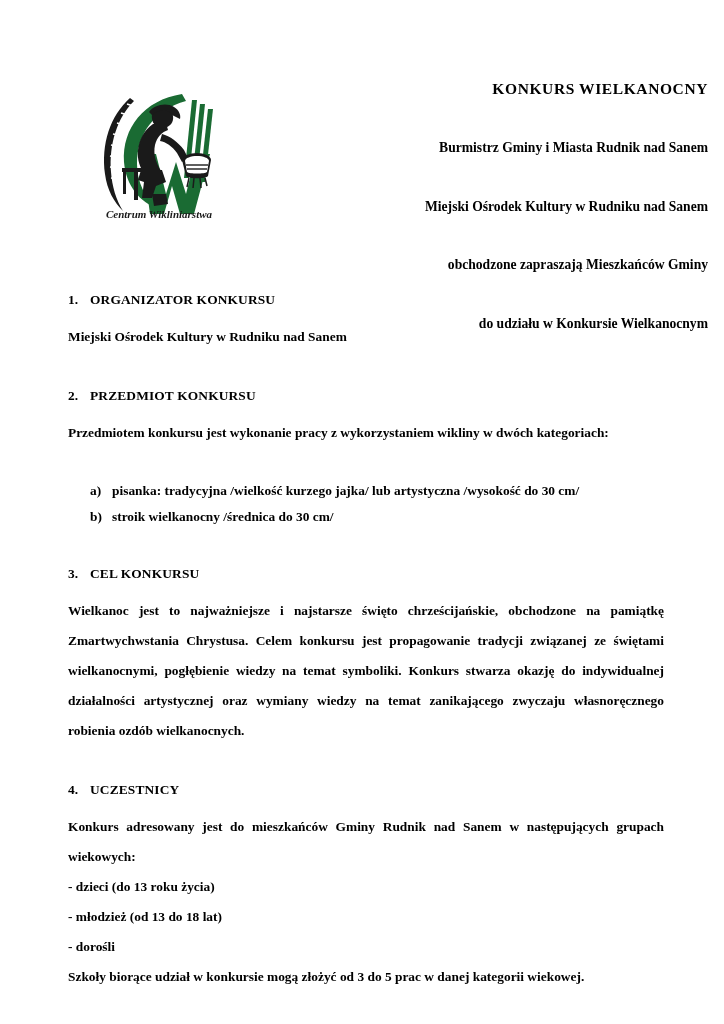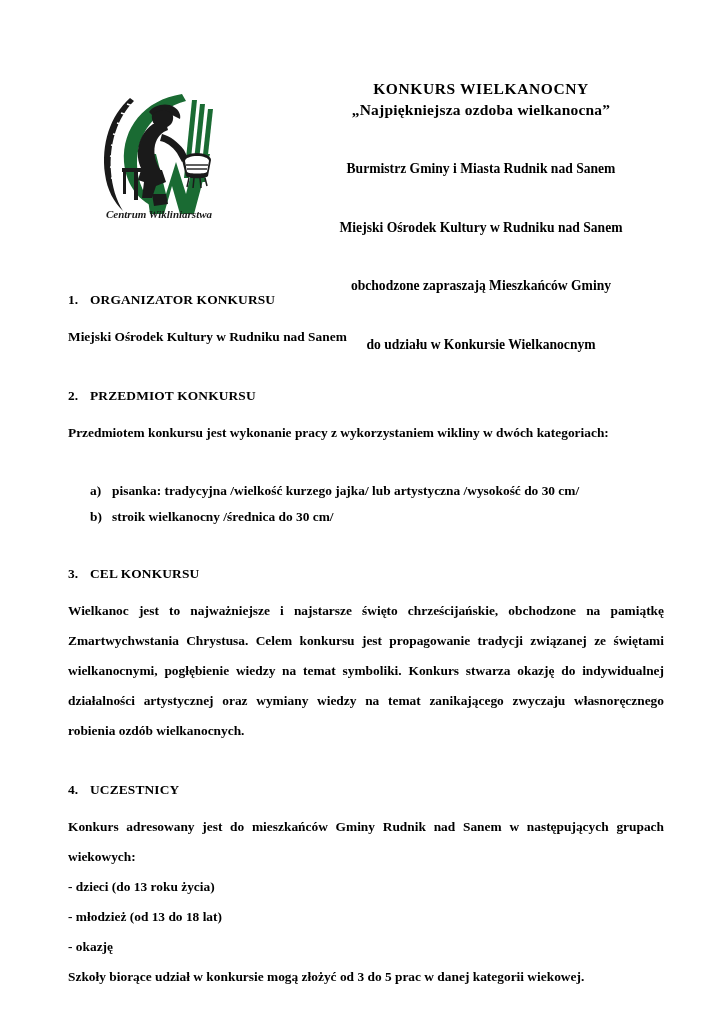--- a/index.html
+++ b/index.html
@@ -36,24 +36,24 @@
     position: absolute;
     left: 96px;
     top: 4px;
     width: 126px;
     height: 140px;
   }
   .logo-svg { display: block; width: 126px; height: 140px; }
 
   .header-text {
     position: absolute;
-    left: 261px;
+    left: 268px;
     top: 0px;
     width: 440px;
-    text-align: center;
+    text-align: right;
   }
   .title-line {
     font-size: 15.5px;
     font-weight: bold;
     line-height: 21px;
     letter-spacing: 0.2px;
   }
   .title-line.t1 { letter-spacing: 0.6px; }
   .subtitle-block {
     margin-top: 19px;
@@ -203,21 +203,20 @@
             <path d="M109 96 L111 104"></path>
           </g>
         </g>
 
         <text x="63" y="136" text-anchor="middle" font-family="Liberation Serif, DejaVu Serif, serif" font-size="11" font-style="italic" font-weight="bold" fill="#1a1a1a">Centrum Wikliniarstwa</text>
       </svg>
     </div>
 
     <div class="header-text">
       <div class="title-line t1">KONKURS WIELKANOCNY</div>
-      <div class="title-line t2">„Najpiękniejsza ozdoba wielkanocna”</div>
 
       <div class="subtitle-block">
         <div class="subtitle-line">Burmistrz Gminy i Miasta Rudnik nad Sanem</div>
         <div class="subtitle-line">Miejski Ośrodek Kultury w Rudniku nad Sanem</div>
         <div class="subtitle-line">obchodzone zapraszają Mieszkańców Gminy</div>
         <div class="subtitle-line">do udziału w Konkursie Wielkanocnym</div>
       </div>
     </div>
   </div>
 
@@ -261,18 +260,18 @@
     <div class="gap-lg"></div>
 
     <div class="section-heading">
       <span class="num">4.</span><span>UCZESTNICY</span>
     </div>
     <div class="gap-sm"></div>
     <p class="para">Konkurs adresowany jest do mieszkańców Gminy Rudnik nad Sanem w następujących grupach wiekowych:</p>
 
     <div class="dash-line">- dzieci (do 13 roku życia)</div>
     <div class="dash-line">- młodzież (od 13 do 18 lat)</div>
-    <div class="dash-line">- okazję</div>
+    <div class="dash-line">- dorośli</div>
 
     <p class="para left">Szkoły biorące udział w konkursie mogą złożyć od 3 do 5 prac w danej kategorii wiekowej.</p>
   </div>
 
 </div>
 
 </body></html>

